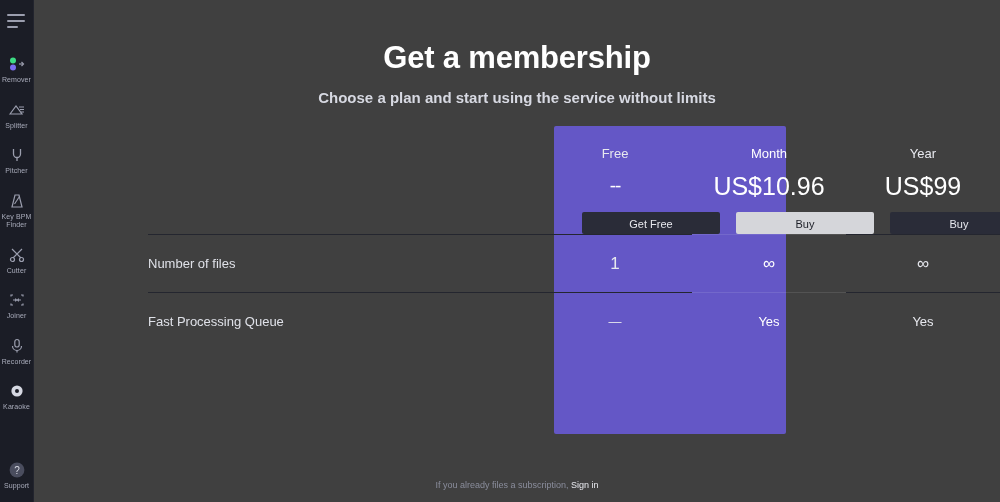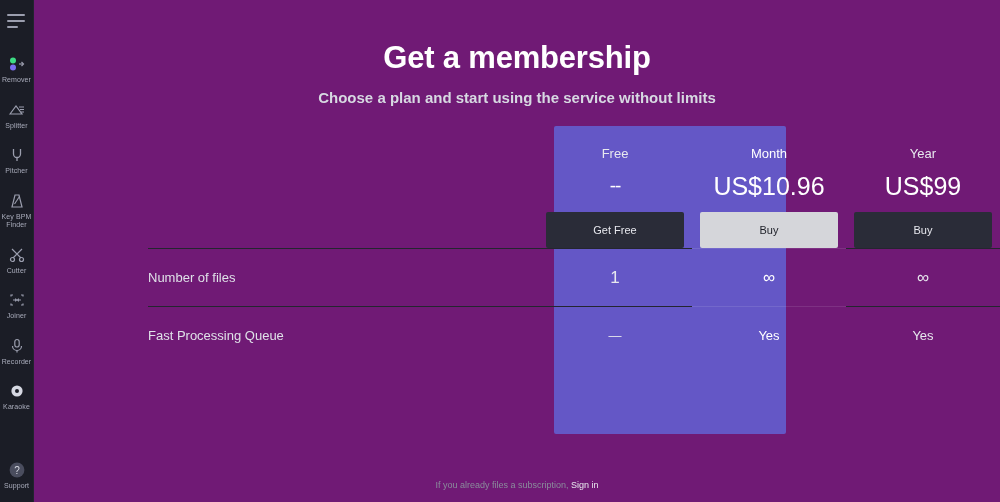--- a/index.html
+++ b/index.html
@@ -68,21 +68,21 @@
     width: 34px;
   }
   .nav-spacer { flex: 1 1 auto; }
   .support-item { margin-bottom: 8px; }
 
   
   .main {
     flex: 1 1 auto;
     height: 502px;
     position: relative;
-    background: #701a75;
+    background: #404040;
   }
   .page-head { text-align: center; padding-top: 40px; }
   .page-title {
     font-size: 31px;
     font-weight: bold;
     color: #ffffff;
     letter-spacing: -0.2px;
   }
   .page-sub {
     margin-top: 13px;
@@ -131,29 +131,30 @@
     margin-top: 10px;
     font-weight: normal;
     height: 30px;
     line-height: 30px;
   }
   .plan-price.dash { font-size: 19px; letter-spacing: -1px; }
   .btn-wrap { padding: 0 8px; margin-top: 11px; }
   .plan-btn {
     display: block;
     width: 100%;
-    height: 36px;
+    height: 22px;
     line-height: 25px;
     font-size: 11px;
     border: none;
     border-radius: 2px;
     cursor: pointer;
     font-family: "Liberation Sans", sans-serif;
     background: #2a2c38;
     color: #e7e8ee;
+    margin-left: 36px;
   }
   .plan-btn.primary { background: #d5d6da; color: #1d1f27; }
 
   .row-cell {
     height: 58px;
     border-top: 1px solid #24262f;
     vertical-align: middle;
     text-align: center;
     font-size: 13px;
     color: #e7e8ee;

